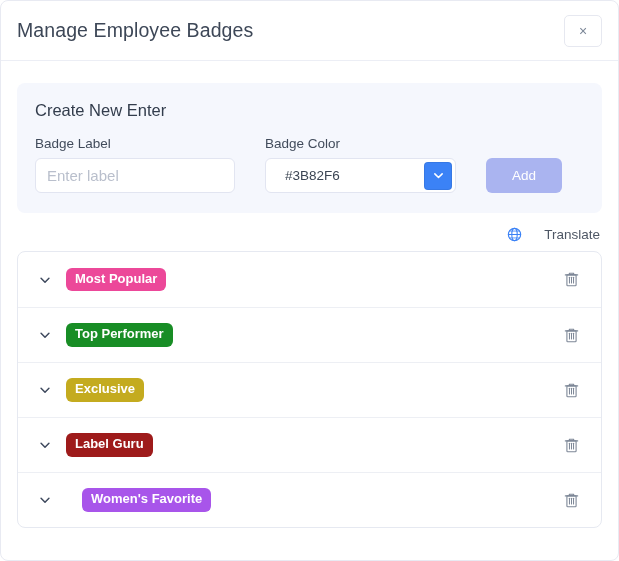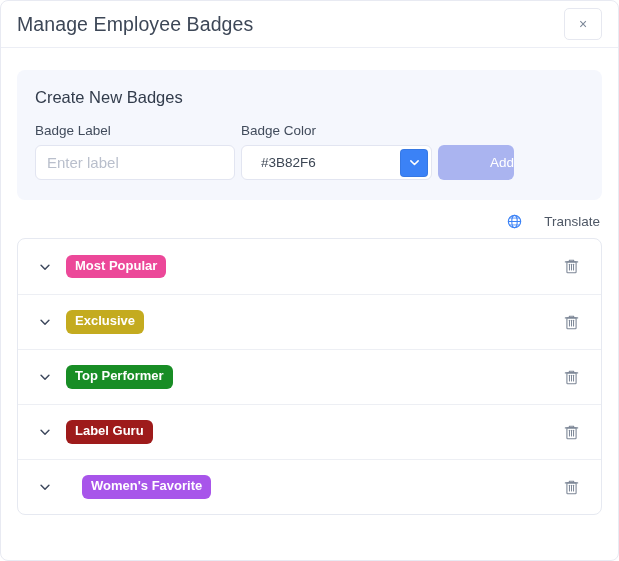--- a/index.html
+++ b/index.html
@@ -21,21 +21,21 @@
     height: 561px;
     box-sizing: border-box;
     background: #ffffff;
     border: 1px solid #e8eaf2;
     border-radius: 8px;
   }
 
   
   .modal-header {
     position: relative;
-    height: 47px;
+    height: 60px;
     box-sizing: border-box;
     padding: 0 16px 0 16px;
     display: flex;
     align-items: center;
     justify-content: space-between;
     border-bottom: 1px solid #eceef5;
   }
   .modal-title {
     font-size: 19.5px;
     font-weight: 400;
@@ -77,21 +77,21 @@
   }
   .create-panel-title {
     font-size: 16.5px;
     font-weight: 400;
     color: #323c4c;
     margin: 0 0 16px 0;
   }
   .fields-row {
     display: flex;
     align-items: flex-end;
-    gap: 6px;
+    gap: 30px;
   }
   .field {
     display: flex;
     flex-direction: column;
   }
   .field-label {
     font-size: 13.5px;
     color: #414b5b;
     margin-bottom: 7px;
   }
@@ -145,21 +145,20 @@
     width: 76px;
     height: 35px;
     border: none;
     border-radius: 6px;
     background: #aab4f0;
     color: #ffffff;
     font-size: 13.5px;
     font-family: "Liberation Sans", sans-serif;
     cursor: pointer;
     padding: 0;
-    text-align: right;
   }
 
   
   .translate-row {
     display: flex;
     justify-content: flex-end;
     align-items: center;
     margin: 14px 2px 9px 0;
   }
   .translate-link {
@@ -233,21 +232,21 @@
   <div class="modal-header">
     <div class="modal-title">Manage Employee Badges</div>
     <button class="close-button">
       <span class="x-glyph">×</span>
     </button>
   </div>
 
   <div class="modal-body">
 
     <div class="create-panel">
-      <div class="create-panel-title">Create New Badges</div>
+      <div class="create-panel-title">Create New Enter</div>
 
       <div class="fields-row">
 
         <div class="field">
           <div class="field-label">Badge Label</div>
           <input class="text-input" type="text" placeholder="Enter label" style="">
         </div>
 
         <div class="field">
           <div class="field-label">Badge Color</div>
@@ -302,41 +301,41 @@
           </svg>
         </span>
       </div>
 
       <div class="badge-row">
         <span class="chevron-button">
           <svg width="14" height="14" viewBox="0 0 16 16" aria-hidden="true">
             <path d="M3.5 6 L8 10.5 L12.5 6" fill="none" stroke="#3f4a5e" stroke-width="1.7" stroke-linecap="round" stroke-linejoin="round"></path>
           </svg>
         </span>
+        <span class="badge-pill" style="background: rgb(24, 141, 37);">Top Performer</span>
+        <span class="row-spacer"></span>
+        <span class="trash-button">
+          <svg width="17" height="17" viewBox="0 0 20 20" aria-hidden="true">
+            <path d="M7.4 2.6 h5.2 v1.6 h-5.2 z" fill="none" stroke="#7d8797" stroke-width="1.2" stroke-linejoin="round"></path>
+            <line x1="2.8" y1="4.6" x2="17.2" y2="4.6" stroke="#7d8797" stroke-width="1.5" stroke-linecap="round"></line>
+            <path d="M4.6 4.6 h10.8 v11.8 a1 1 0 0 1 -1 1 h-8.8 a1 1 0 0 1 -1 -1 z" fill="none" stroke="#7d8797" stroke-width="1.3" stroke-linejoin="round"></path>
+            <line x1="7.6" y1="7.4" x2="7.6" y2="14.2" stroke="#7d8797" stroke-width="1.2" stroke-linecap="round"></line>
+            <line x1="10" y1="7.4" x2="10" y2="14.2" stroke="#7d8797" stroke-width="1.2" stroke-linecap="round"></line>
+            <line x1="12.4" y1="7.4" x2="12.4" y2="14.2" stroke="#7d8797" stroke-width="1.2" stroke-linecap="round"></line>
+          </svg>
+        </span>
+      </div>
+
+      <div class="badge-row">
+        <span class="chevron-button">
+          <svg width="14" height="14" viewBox="0 0 16 16" aria-hidden="true">
+            <path d="M3.5 6 L8 10.5 L12.5 6" fill="none" stroke="#3f4a5e" stroke-width="1.7" stroke-linecap="round" stroke-linejoin="round"></path>
+          </svg>
+        </span>
         <span class="badge-pill" style="background: rgb(196, 171, 31);">Exclusive</span>
-        <span class="row-spacer"></span>
-        <span class="trash-button">
-          <svg width="17" height="17" viewBox="0 0 20 20" aria-hidden="true">
-            <path d="M7.4 2.6 h5.2 v1.6 h-5.2 z" fill="none" stroke="#7d8797" stroke-width="1.2" stroke-linejoin="round"></path>
-            <line x1="2.8" y1="4.6" x2="17.2" y2="4.6" stroke="#7d8797" stroke-width="1.5" stroke-linecap="round"></line>
-            <path d="M4.6 4.6 h10.8 v11.8 a1 1 0 0 1 -1 1 h-8.8 a1 1 0 0 1 -1 -1 z" fill="none" stroke="#7d8797" stroke-width="1.3" stroke-linejoin="round"></path>
-            <line x1="7.6" y1="7.4" x2="7.6" y2="14.2" stroke="#7d8797" stroke-width="1.2" stroke-linecap="round"></line>
-            <line x1="10" y1="7.4" x2="10" y2="14.2" stroke="#7d8797" stroke-width="1.2" stroke-linecap="round"></line>
-            <line x1="12.4" y1="7.4" x2="12.4" y2="14.2" stroke="#7d8797" stroke-width="1.2" stroke-linecap="round"></line>
-          </svg>
-        </span>
-      </div>
-
-      <div class="badge-row">
-        <span class="chevron-button">
-          <svg width="14" height="14" viewBox="0 0 16 16" aria-hidden="true">
-            <path d="M3.5 6 L8 10.5 L12.5 6" fill="none" stroke="#3f4a5e" stroke-width="1.7" stroke-linecap="round" stroke-linejoin="round"></path>
-          </svg>
-        </span>
-        <span class="badge-pill" style="background: rgb(24, 141, 37);">Top Performer</span>
         <span class="row-spacer"></span>
         <span class="trash-button">
           <svg width="17" height="17" viewBox="0 0 20 20" aria-hidden="true">
             <path d="M7.4 2.6 h5.2 v1.6 h-5.2 z" fill="none" stroke="#7d8797" stroke-width="1.2" stroke-linejoin="round"></path>
             <line x1="2.8" y1="4.6" x2="17.2" y2="4.6" stroke="#7d8797" stroke-width="1.5" stroke-linecap="round"></line>
             <path d="M4.6 4.6 h10.8 v11.8 a1 1 0 0 1 -1 1 h-8.8 a1 1 0 0 1 -1 -1 z" fill="none" stroke="#7d8797" stroke-width="1.3" stroke-linejoin="round"></path>
             <line x1="7.6" y1="7.4" x2="7.6" y2="14.2" stroke="#7d8797" stroke-width="1.2" stroke-linecap="round"></line>
             <line x1="10" y1="7.4" x2="10" y2="14.2" stroke="#7d8797" stroke-width="1.2" stroke-linecap="round"></line>
             <line x1="12.4" y1="7.4" x2="12.4" y2="14.2" stroke="#7d8797" stroke-width="1.2" stroke-linecap="round"></line>
           </svg>

